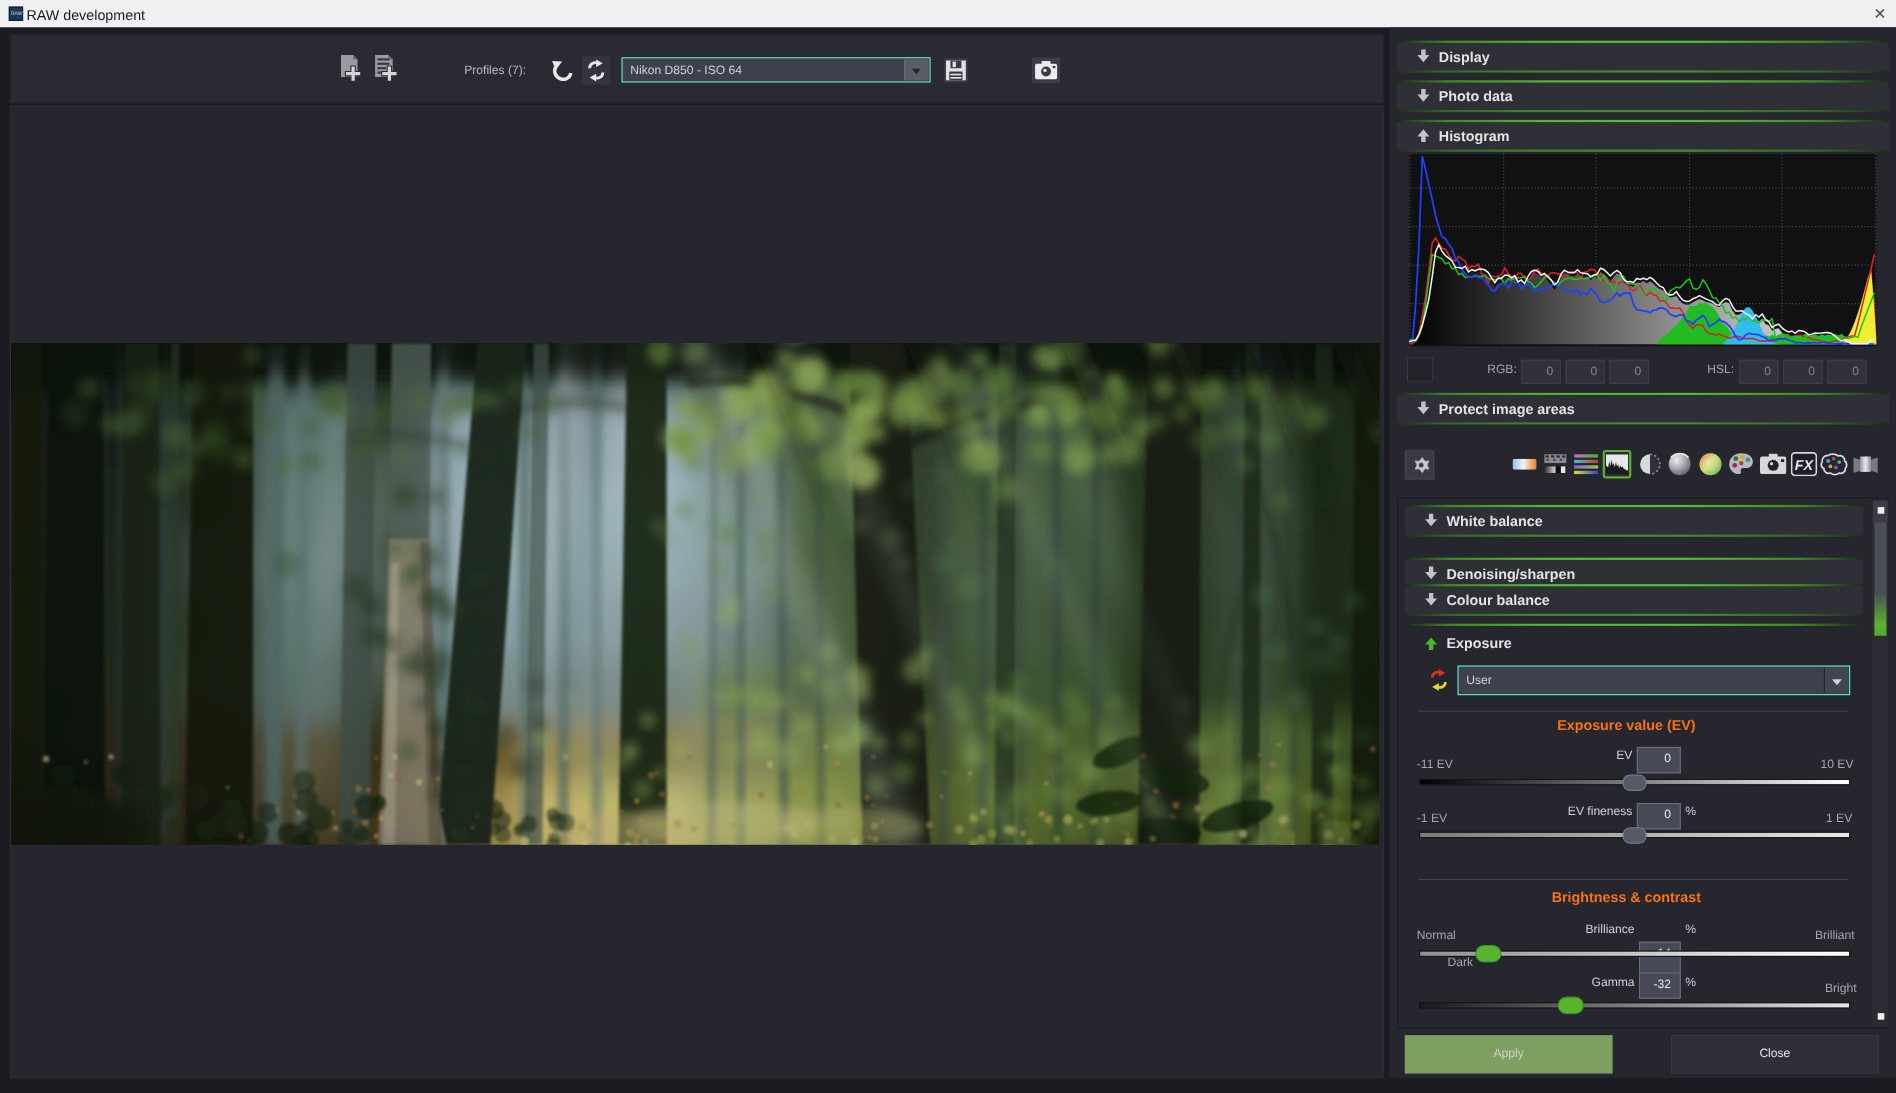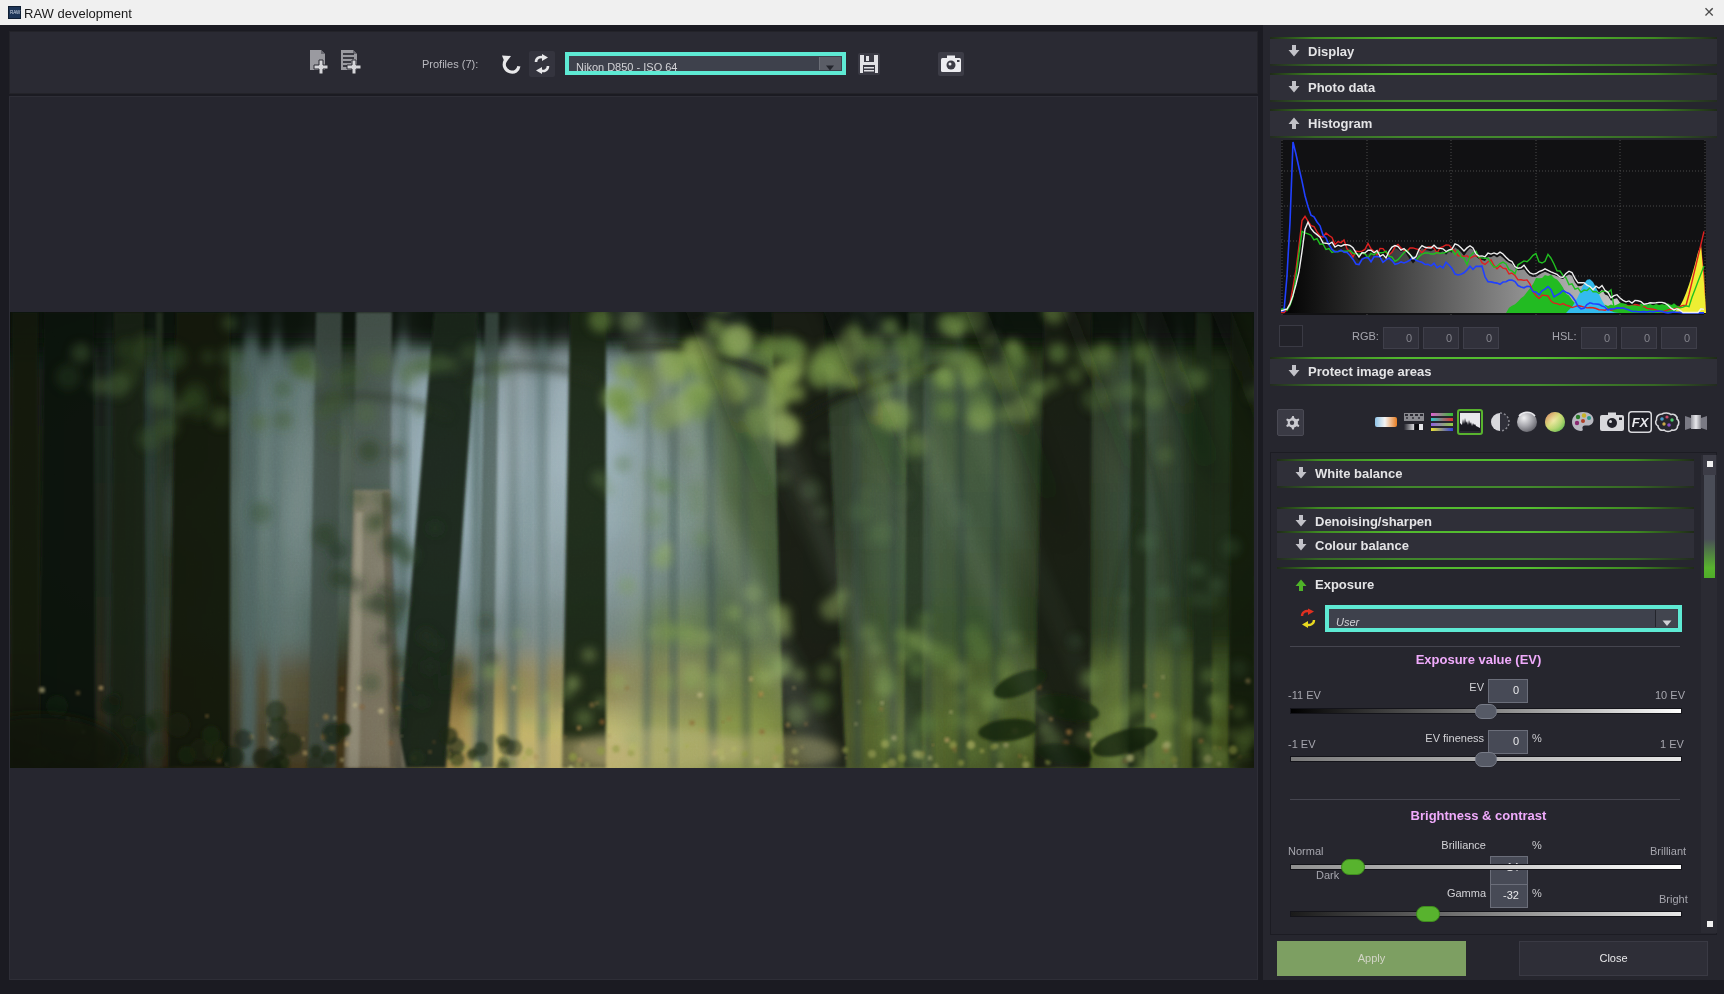--- a/index.html
+++ b/index.html
@@ -22,28 +22,28 @@
   background:linear-gradient(90deg,#1f2a18 0%, #38791e 10%, #48a428 30%, #4aaa2a 60%, #38791e 86%, #1f2a18 100%); }
 .sect .txt { position:absolute; left:38px; top:7px; font-size:13px; font-weight:bold; color:#e4e4e6; }
 .hdrline { position:absolute; height:2px;
   background:linear-gradient(90deg,#1f2a18 0%, #3f8a22 10%, #52b92e 30%, #55c031 60%, #3f8a22 86%, #1f2a18 100%); }
 .ibox { position:absolute; background:#31313b; border:1px solid #3f3f4a; color:#84848c; font-size:11px;
   text-align:right; line-height:20px; padding-right:6px; }
 .ibox2 { position:absolute; background:#474a56; border:1px solid #6b6e7a; color:#e8e8ea; font-size:11px;
   text-align:right; line-height:20px; padding-right:8px; }
 .lbl { position:absolute; color:#a6a6ae; font-size:11px; }
 .lblw { position:absolute; color:#cacace; font-size:11px; }
-.heading { position:absolute; width:100%; text-align:center; font-size:13px; font-weight:bold; color:#f0abfc; }
+.heading { position:absolute; width:100%; text-align:center; font-size:13px; font-weight:bold; color:#f97316; }
 .track { position:absolute; height:6px; border:1px solid #14141a; }
 .thumb { position:absolute; width:22px; height:15px; border-radius:7px; background:#565a66;
   border:1px solid #787c88; }
 .gthumb { position:absolute; width:24px; height:16px; border-radius:8px; background:#58b32e;
   border:1px solid #3f8c1e; }
 .btn { position:absolute; font-size:11px; text-align:center; }
-.dd { position:absolute; background:#3e414c; border:4px solid #5eead4; }
+.dd { position:absolute; background:#3e414c; border:1px solid #5eead4; }
 .dd .dtxt { position:absolute; left:7px; top:5px; font-size:11px; color:#d2d2d6; }
 .dd .dbtn { position:absolute; right:1px; top:1px; bottom:1px; width:22px; background:#42454f;
   border-left:1px solid #23252c; }
 .divider { position:absolute; left:20px; width:390px; height:1px; background:#45454f; }
 </style></head><body>
 <div class="titlebar">
     <div class="appicon"></div>
     <div class="titletext">RAW development</div>
     <div class="closex">✕</div>
   </div>
@@ -1280,21 +1280,21 @@
     <path d="M5 13 L9 13 L9 8 L12.5 8 L7 1.5 L1.5 8 L5 8 Z" fill="#4fb428"></path>
   </svg>
 <div style="position:absolute; left:1315px; top:577px; font-size:13px; font-weight:bold; color:#e4e4e6;">Exposure</div>
 <svg width="22" height="22" viewBox="0 0 22 22" style="position:absolute;left:1297px; top:607px;" xmlns="http://www.w3.org/2000/svg">
     <path d="M5 9 C 5 5, 9 3, 12.5 4.5" fill="none" stroke="#e03020" stroke-width="2.4"></path>
     <path d="M11 1.5 L17 4.5 L11 8 Z" fill="#e03020"></path>
     <path d="M17 13 C 17 17, 13 19, 9.5 17.5" fill="none" stroke="#e8d820" stroke-width="2.4"></path>
     <path d="M11 14 L5 17.5 L11 21 Z" fill="#e8d820"></path>
   </svg>
 <div class="dd" style="left:1325px; top:605px; width:357px; height:27px;">
-    <div class="dtxt" style="top:7px;font-style:italic;">User</div>
+    <div class="dtxt" style="top:7px;">User</div>
     <div class="dbtn">
       <svg width="14" height="14" viewBox="0 0 14 14" style="position:absolute;left:4px; top:6px;" xmlns="http://www.w3.org/2000/svg">
         <path d="M2.5 4.5 L11.5 4.5 L7 10 Z" fill="#cfd0d4"></path>
       </svg>
     </div>
   </div>
 <div class="divider" style="left:1290px; top:646px;"></div>
 <div class="heading" style="left:1270px; top:652px; width:417px;">Exposure value (EV)</div>
 <div class="lblw" style="left:1385px; top:681px; width:99px; text-align:right; color:#d2d2d6;">EV</div>
 <div class="ibox2" style="left:1488px; top:679px; width:40px; height:24px;">0</div>

